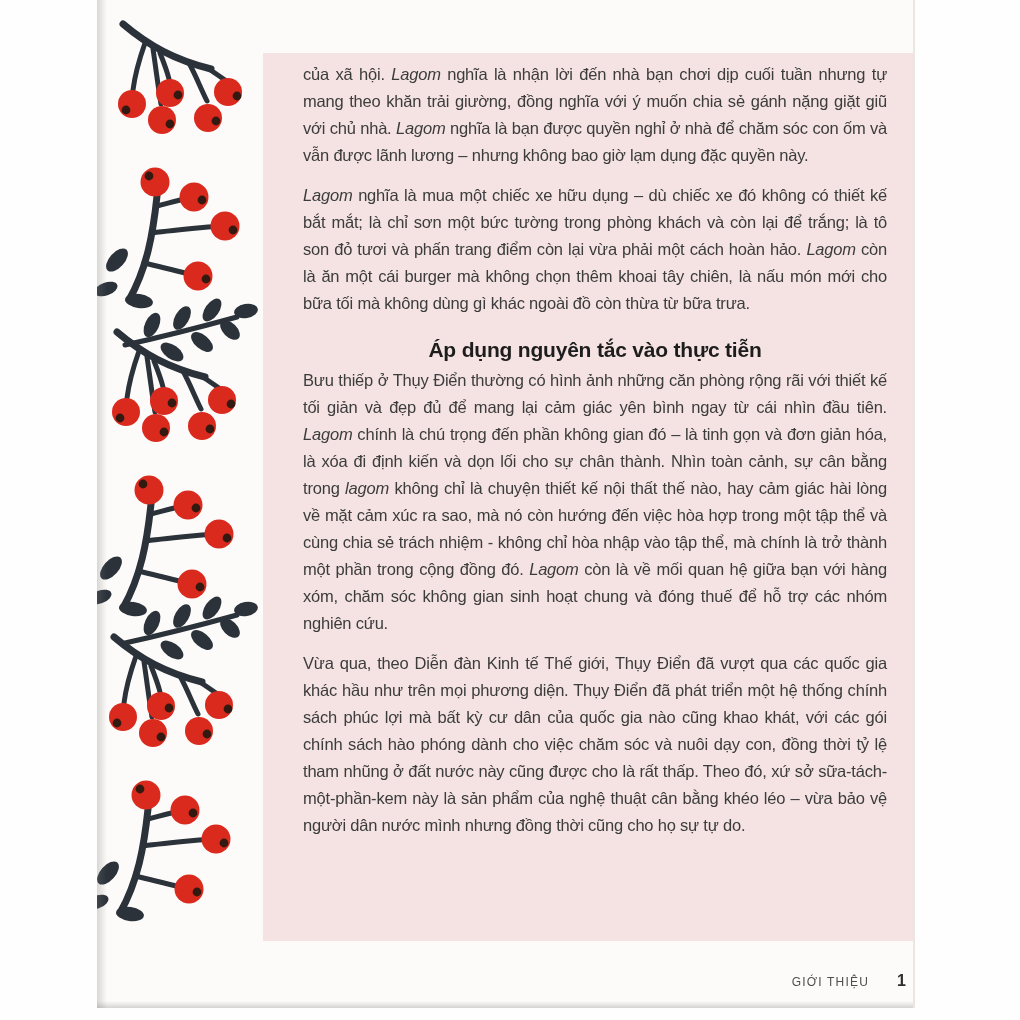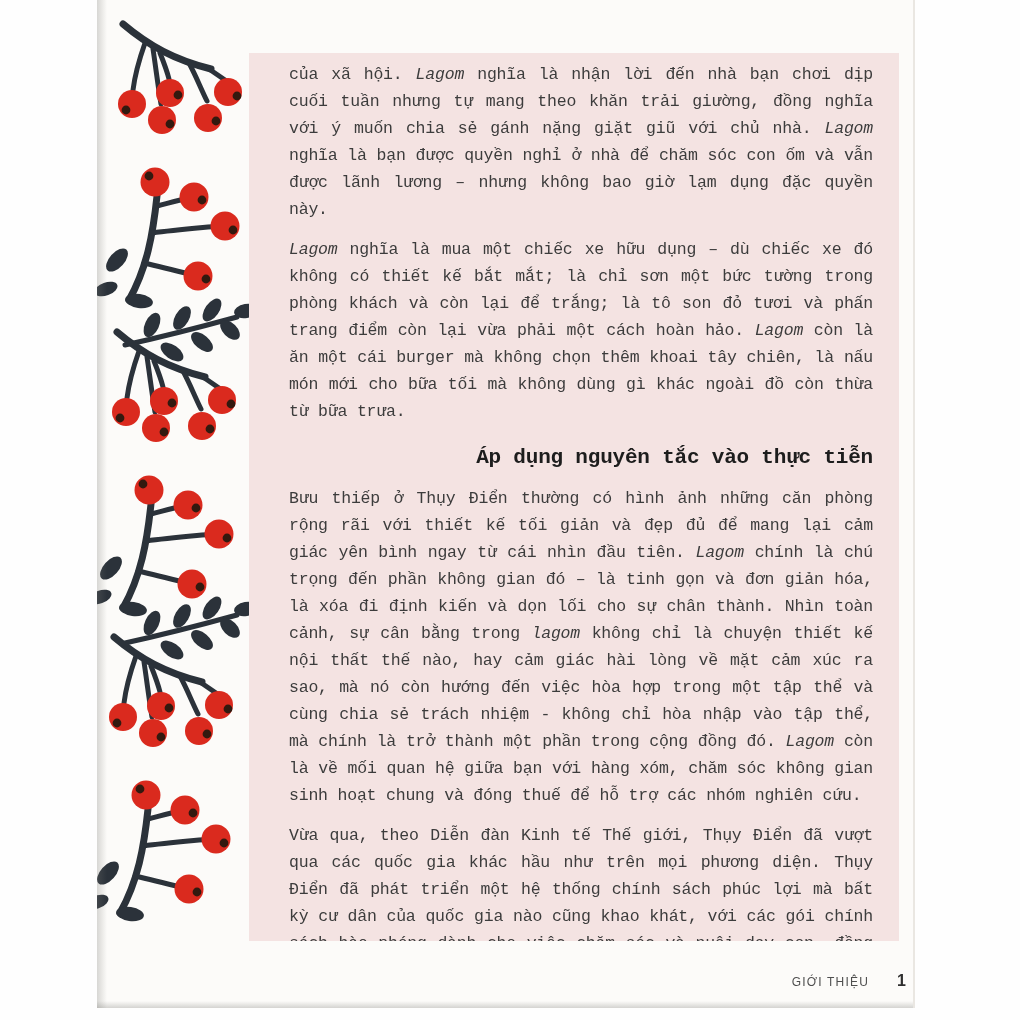--- a/index.html
+++ b/index.html
@@ -28,38 +28,37 @@
   
   .berries { position:absolute; left:0; top:0; }
   .berries .stems path { stroke:var(--stem-dark); stroke-width:7; fill:none; stroke-linecap:round; }
   .berries .stems path.thin { stroke-width:5; }
   .berries .berry { fill:var(--berry-red); }
   .berries .dot { fill:var(--berry-dot); }
   .berries .leaf ellipse { fill:var(--stem-dark); }
 
   
   .panel {
-    position:absolute; left:152px; top:53px; width:650px; height:888px;
+    position:absolute; left:166px; top:53px; width:650px; height:888px;
     background:var(--panel-pink);
     overflow:hidden;
-    font-family:Liberation Mono, monospace;
   }
   .article {
     padding:8px 26px 0 40px;
     color:var(--text-color);
     font-size:16.5px; line-height:27px; letter-spacing:-0.2px;
     text-align:justify;
   }
   .article p { margin:0 0 13px 0; }
   .article em { font-style:italic; }
   .article h2 {
-    margin:20px 0 14px 0;
+    margin:20px 0 4px 0;
     font-size:21px; line-height:26px; letter-spacing:-0.2px;
     font-weight:bold; color:var(--heading-color);
-    text-align:right;
+    text-align:center;
   }
 
   
   .footer {
     position:absolute; top:972px; right:7px;
     display:flex; align-items:baseline; gap:28px;
   }
   .footer .section {
     font-size:12px; letter-spacing:1.2px; color:var(--footer-color);
   }

